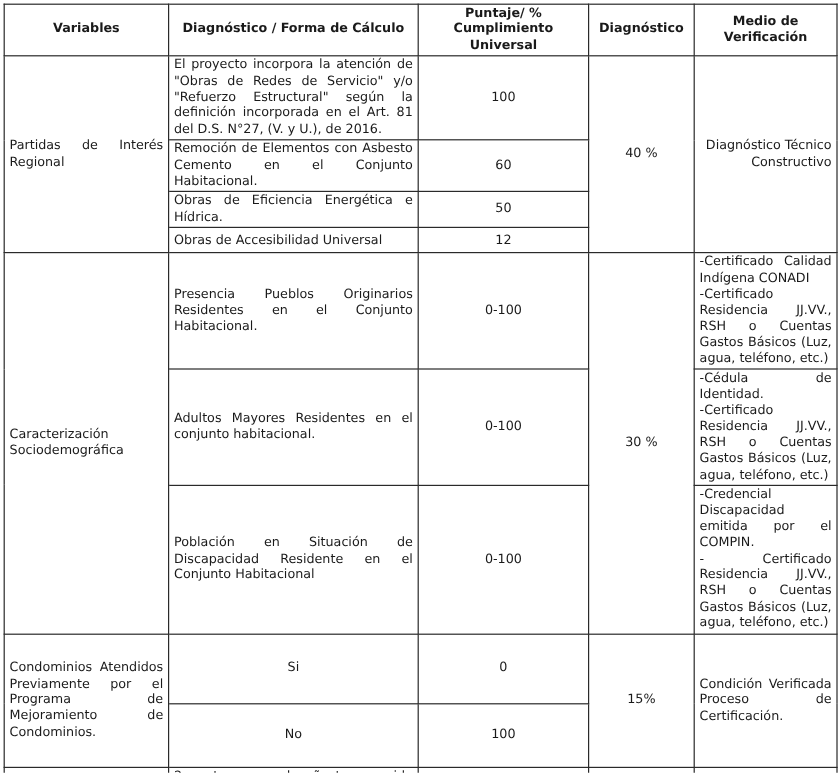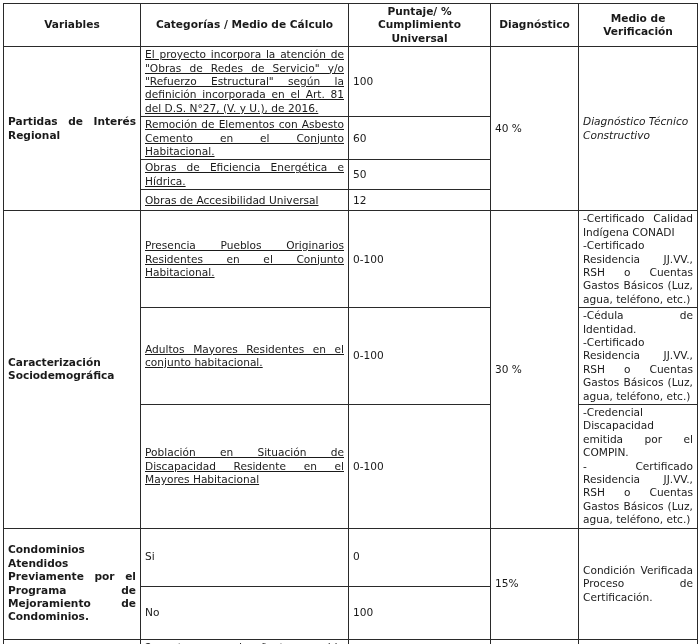--- a/index.html
+++ b/index.html
@@ -3,42 +3,42 @@
 <meta charset="utf-8">
 <style>
   html, body { margin: 0; padding: 0; background: #ffffff; }
   body { width: 700px; height: 644px; overflow: hidden; position: relative;
          font-family: "DejaVu Sans", sans-serif; color: #1a1a1a; }
   table.grid { position: absolute; left: 3px; top: 3px; width: 694px;
                border-collapse: collapse; table-layout: fixed; }
   table.grid td, table.grid th { border: 1.5px solid #2a2a2a; padding: 1px 4px;
                font-size: 10.6px; line-height: 13.4px; vertical-align: middle; }
   th { font-weight: bold; text-align: center; }
-  .var { font-weight: bold; text-align: justify; text-align-last: left; }
-  .just { text-align: justify; text-align-last: left; text-decoration: underline; }
-  .center { text-align: left; }
+  .var { font-weight: normal; text-align: justify; text-align-last: left; }
+  .just { text-align: justify; text-align-last: left; }
+  .center { text-align: center; }
   .med { text-align: justify; text-align-last: left; vertical-align: top; padding-top: 1px; margin-left: 44px; }
-  .med-mid { text-align: left; vertical-align: middle; font-style: italic; }
+  .med-mid { text-align: right; vertical-align: middle; }
   .pre { white-space: pre-line; }
 </style>
 </head>
 <body>
 
 <table class="grid">
   <colgroup>
     <col style="width:137px">
     <col style="width:208px">
     <col style="width:142px">
     <col style="width:88px">
     <col style="width:119px">
   </colgroup>
   <thead>
     <tr style="height:39px">
       <th>Variables</th>
-      <th>Categorías / Medio de Cálculo</th>
+      <th>Diagnóstico / Forma de Cálculo</th>
       <th>Puntaje/ % Cumplimiento Universal</th>
       <th>Diagnóstico</th>
       <th>Medio de Verificación</th>
     </tr>
   </thead>
   <tbody>
 
     <tr style="height:66px">
       <td rowspan="4" class="var">Partidas de Interés Regional</td>
       <td class="just">El proyecto incorpora la atención de "Obras de Redes de Servicio" y/o "Refuerzo Estructural" según la definición incorporada en el Art. 81 del D.S. N°27, (V. y U.), de 2016.</td>
@@ -67,21 +67,21 @@
       <td class="med pre">-Certificado Calidad Indígena CONADI
 -Certificado Residencia JJ.VV., RSH o Cuentas Gastos Básicos (Luz, agua, teléfono, etc.)</td>
     </tr>
     <tr style="height:90px">
       <td class="just">Adultos Mayores Residentes en el conjunto habitacional.</td>
       <td class="center">0-100</td>
       <td class="med pre">-Cédula de Identidad.
 -Certificado Residencia JJ.VV., RSH o Cuentas Gastos Básicos (Luz, agua, teléfono, etc.)</td>
     </tr>
     <tr style="height:95px">
-      <td class="just">Población en Situación de Discapacidad Residente en el Mayores Habitacional</td>
+      <td class="just">Población en Situación de Discapacidad Residente en el Conjunto Habitacional</td>
       <td class="center">0-100</td>
       <td class="med pre">-Credencial Discapacidad emitida por el COMPIN.
 - Certificado Residencia JJ.VV., RSH o Cuentas Gastos Básicos (Luz, agua, teléfono, etc.)</td>
     </tr>
 
     <tr style="height:58px">
       <td rowspan="2" class="var">Condominios Atendidos Previamente por el Programa de Mejoramiento de Condominios.</td>
       <td class="center">Si</td>
       <td class="center">0</td>
       <td rowspan="2" class="center">15%</td>

